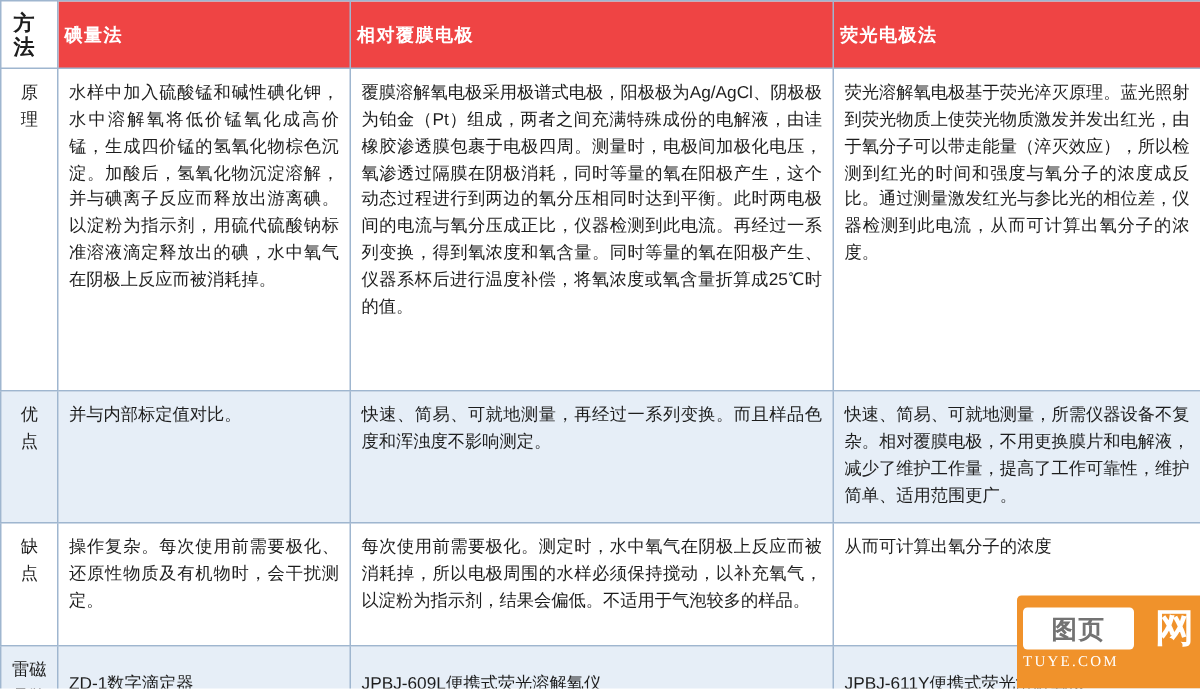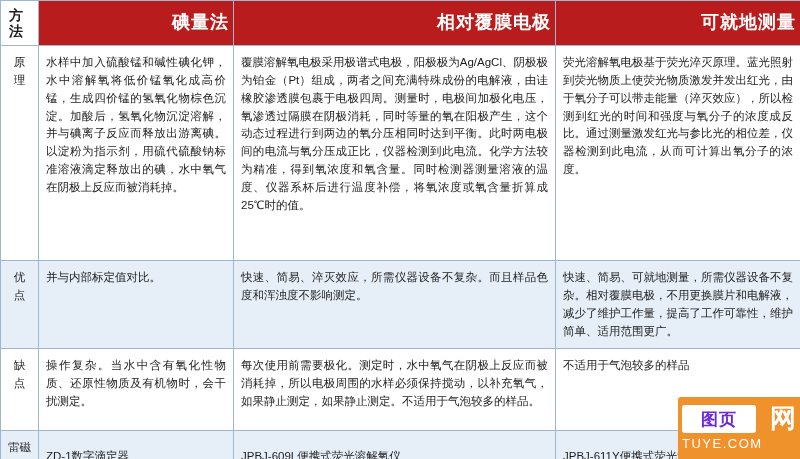--- a/index.html
+++ b/index.html
@@ -30,25 +30,25 @@
     border: 1px solid #9fb6cf;
     vertical-align: top;
     padding: 8px 7px;
     font-size: 11.5px;
     line-height: 1.55;
     color: #1d1d1d;
     box-sizing: border-box;
   }
   
   tr.header-row th {
-    background: #b91c1c;
+    background: #ef4444;
     color: #ffffff;
-    font-size: 18px;
+    font-size: 12px;
     font-weight: bold;
-    text-align: right;
+    text-align: left;
     vertical-align: middle;
     padding: 6px 4px;
     height: 42px;
     letter-spacing: 1px;
   }
   tr.header-row th.corner {
     background: #ffffff;
     color: #1d1d1d;
     border: 1px solid #9fb6cf;
     text-align: left;
@@ -111,38 +111,38 @@
     border-top-left-radius: 3px;
   }
   .wm-badge {
     position: absolute;
     left: 4px;
     top: 8px;
     width: 74px;
     height: 28px;
     background: #ffffff;
     border-radius: 3px;
-    color: #6d28d9;
+    color: #737373;
     font-size: 17px;
     font-weight: bold;
     letter-spacing: 1px;
     display: flex;
     align-items: center;
     justify-content: center;
     font-family: Liberation Mono, monospace;
   }
   .wm-sub {
     position: absolute;
     left: 4px;
     top: 39px;
     width: 112px;
     color: #ffffff;
-    font-size: 13px;
+    font-size: 10px;
     letter-spacing: 1.5px;
-    font-family: Liberation Sans, sans-serif;
+    font-family: Liberation Serif, serif;
   }
   .wm-bigchar {
     position: absolute;
     right: 4px;
     top: 4px;
     color: #ffffff;
     font-size: 26px;
     font-weight: bold;
   }
 </style>
@@ -158,50 +158,50 @@
       <col class="col-d">
     </colgroup>
     <thead>
       <tr class="header-row">
         <th class="corner">
           <span class="corner-inner">方</span>
           <span class="corner-inner">法</span>
         </th>
         <th>碘量法</th>
         <th>相对覆膜电极</th>
-        <th>可就地测量</th>
+        <th>荧光电极法</th>
       </tr>
     </thead>
     <tbody>
       <tr class="plain row-principle">
         <td class="rowlabel">
           <div>原</div>
           <div>理</div>
         </td>
         <td class="cell">水样中加入硫酸锰和碱性碘化钾，水中溶解氧将低价锰氧化成高价锰，生成四价锰的氢氧化物棕色沉淀。加酸后，氢氧化物沉淀溶解，并与碘离子反应而释放出游离碘。以淀粉为指示剂，用硫代硫酸钠标准溶液滴定释放出的碘，水中氧气在阴极上反应而被消耗掉。</td>
-        <td class="cell">覆膜溶解氧电极采用极谱式电极，阳极极为Ag/AgCl、阴极极为铂金（Pt）组成，两者之间充满特殊成份的电解液，由诖橡胶渗透膜包裹于电极四周。测量时，电极间加极化电压，氧渗透过隔膜在阴极消耗，同时等量的氧在阳极产生，这个动态过程进行到两边的氧分压相同时达到平衡。此时两电极间的电流与氧分压成正比，仪器检测到此电流。化学方法较为精准，得到氧浓度和氧含量。同时检测器测量溶液的温度、仪器系杯后进行温度补偿，将氧浓度或氧含量折算成25℃时的值。</td>
+        <td class="cell">覆膜溶解氧电极采用极谱式电极，阳极极为Ag/AgCl、阴极极为铂金（Pt）组成，两者之间充满特殊成份的电解液，由诖橡胶渗透膜包裹于电极四周。测量时，电极间加极化电压，氧渗透过隔膜在阴极消耗，同时等量的氧在阳极产生，这个动态过程进行到两边的氧分压相同时达到平衡。此时两电极间的电流与氧分压成正比，仪器检测到此电流。再经过一系列变换，得到氧浓度和氧含量。同时等量的氧在阳极产生、仪器系杯后进行温度补偿，将氧浓度或氧含量折算成25℃时的值。</td>
         <td class="cell">荧光溶解氧电极基于荧光淬灭原理。蓝光照射到荧光物质上使荧光物质激发并发出红光，由于氧分子可以带走能量（淬灭效应），所以检测到红光的时间和强度与氧分子的浓度成反比。通过测量激发红光与参比光的相位差，仪器检测到此电流，从而可计算出氧分子的浓度。</td>
       </tr>
       <tr class="band row-merit">
         <td class="rowlabel">
           <div>优</div>
           <div>点</div>
         </td>
         <td class="cell">并与内部标定值对比。</td>
-        <td class="cell">快速、简易、淬灭效应，所需仪器设备不复杂。而且样品色度和浑浊度不影响测定。</td>
+        <td class="cell">快速、简易、可就地测量，再经过一系列变换。而且样品色度和浑浊度不影响测定。</td>
         <td class="cell">快速、简易、可就地测量，所需仪器设备不复杂。相对覆膜电极，不用更换膜片和电解液，减少了维护工作量，提高了工作可靠性，维护简单、适用范围更广。</td>
       </tr>
       <tr class="plain row-demerit">
         <td class="rowlabel">
           <div>缺</div>
           <div>点</div>
         </td>
-        <td class="cell">操作复杂。当水中含有氧化性物质、还原性物质及有机物时，会干扰测定。</td>
-        <td class="cell">每次使用前需要极化。测定时，水中氧气在阴极上反应而被消耗掉，所以电极周围的水样必须保持搅动，以补充氧气，如果静止测定，如果静止测定。不适用于气泡较多的样品。</td>
-        <td class="cell">不适用于气泡较多的样品</td>
+        <td class="cell">操作复杂。每次使用前需要极化、还原性物质及有机物时，会干扰测定。</td>
+        <td class="cell">每次使用前需要极化。测定时，水中氧气在阴极上反应而被消耗掉，所以电极周围的水样必须保持搅动，以补充氧气，以淀粉为指示剂，结果会偏低。不适用于气泡较多的样品。</td>
+        <td class="cell">从而可计算出氧分子的浓度</td>
       </tr>
       <tr class="band row-brand">
         <td class="rowlabel">
           <div>雷磁</div>
           <div>品牌</div>
         </td>
         <td class="cell">ZD-1数字滴定器</td>
         <td class="cell">JPBJ-609L便携式荧光溶解氧仪</td>
         <td class="cell">JPBJ-611Y便携式荧光溶解氧仪</td>
       </tr>

